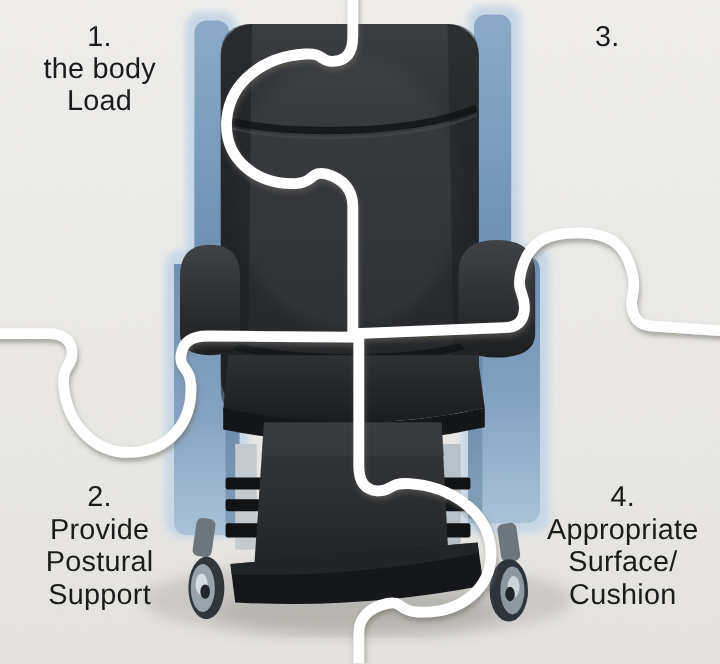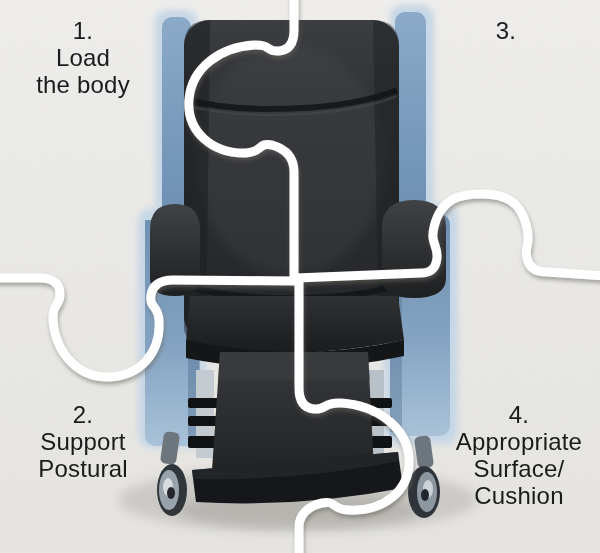--- a/index.html
+++ b/index.html
@@ -153,32 +153,33 @@
     <g stroke="#ffffff" stroke-width="9" fill="none" stroke-linecap="round" stroke-linejoin="round" filter="url(#lineShadow)">
       <path d="M294,-6 L294,30 C294,42 290,50 279,51 C266,52 271,44 254,45 C221,47 192,67 189,99 C186,132 213,154 246,153 C263,152 258,142 272,145 C286,149 294,158 294,172 L294,279"></path>
       <path d="M299,279 L299,388 C299,400 303,408 314,409 C327,410 323,402 341,403 C376,405 407,427 409,458 C411,491 383,512 348,510 C331,509 336,500 322,503 C308,506 299,515 299,527 L299,559"></path>
       <path d="M-6,278 L40,278 C52,278 60,283 60,294 C60,307 52,303 53,321 C56,354 79,378 109,377 C141,376 161,352 159,320 C158,305 149,308 151,295 C153,284 161,280 173,280 L296,281"></path>
       <path d="M296,278 L420,273 C431,273 436,268 437,258 C438,244 430,244 434,227 C441,198 460,194 482,194 C505,194 521,201 527,228 C531,246 524,246 527,258 C529,268 536,272 547,272 L606,276"></path>
     </g>
   </svg>
 
   <div class="label" style="left:0px; top:17px; width:166px;">
     <div class="ln">1.</div>
+    <div class="ln">the body</div>
     <div class="ln">Load</div>
-    <div class="ln">the body</div>
   </div>
 
   <div class="label" style="left:412px; top:17px; width:188px;">
     <div class="ln">3.</div>
   </div>
 
   <div class="label" style="left:0px; top:401px; width:166px;">
     <div class="ln">2.</div>
+    <div class="ln">Provide</div>
+    <div class="ln">Postural</div>
     <div class="ln">Support</div>
-    <div class="ln">Postural</div>
   </div>
 
   <div class="label" style="left:433px; top:401px; width:172px;">
     <div class="ln">4.</div>
     <div class="ln">Appropriate</div>
     <div class="ln">Surface/</div>
     <div class="ln">Cushion</div>
   </div>
 
 </div>

